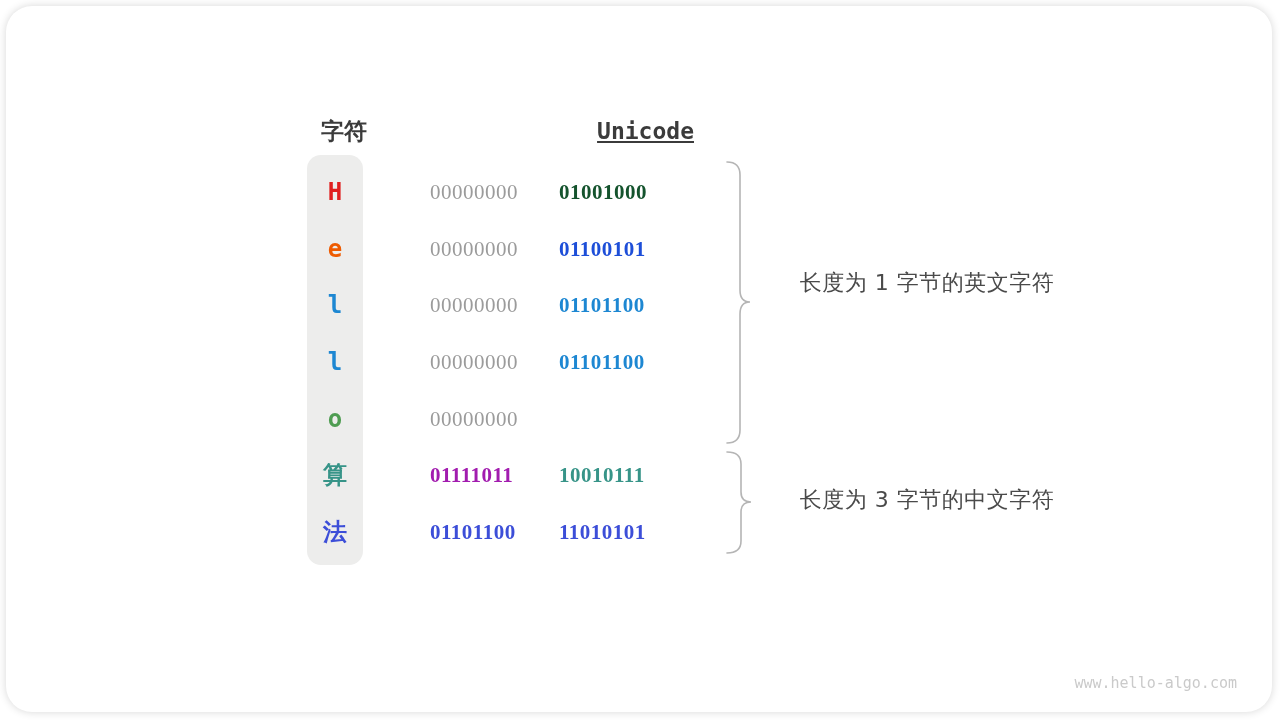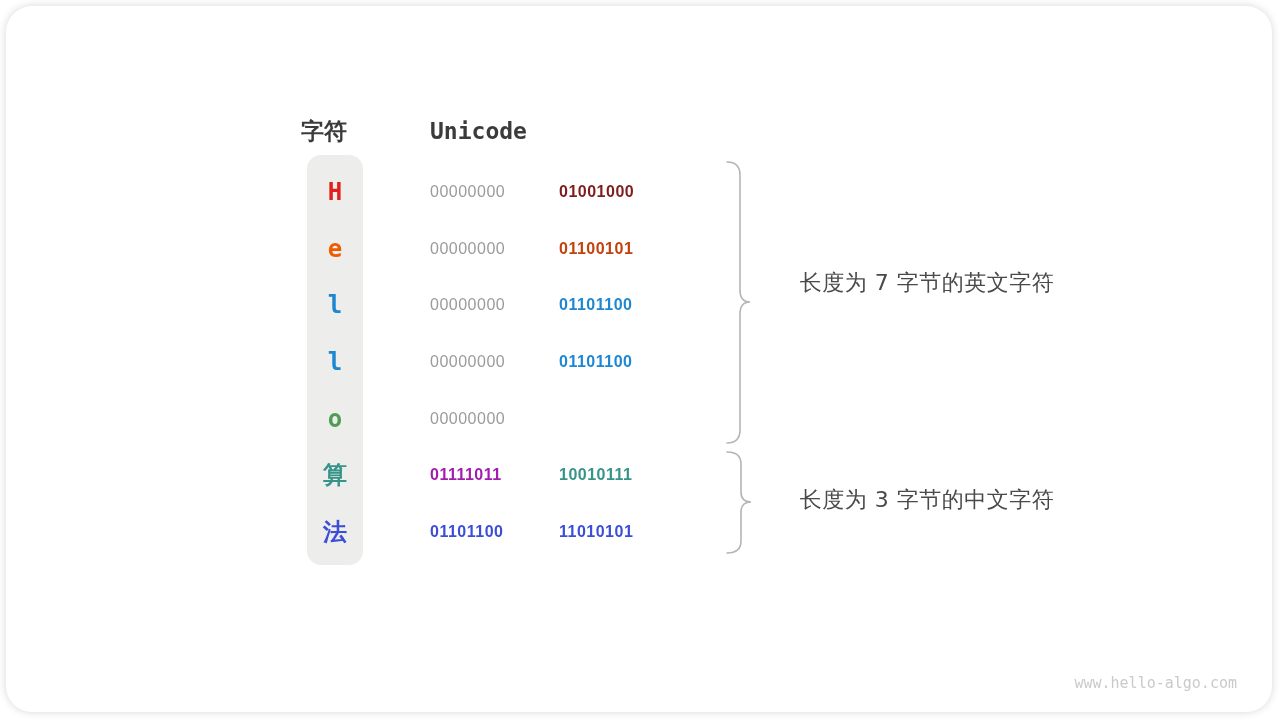--- a/index.html
+++ b/index.html
@@ -22,24 +22,24 @@
   .diagram { position: absolute; left: 0; top: 0; width: 1280px; height: 720px; }
 
   .hdr {
     position: absolute;
     top: 116px;
     height: 30px;
     line-height: 30px;
     font-weight: bold;
     font-size: 23px;
     color: #3b3b3b;
-    text-align: left;
+    text-align: right;
   }
   .hdr-char { left: 301px; width: 66px; }
-  .hdr-unicode { left: 430px; width: 254px; font-family: "DejaVu Sans Mono", "Liberation Mono", monospace; }
+  .hdr-unicode { left: 440px; width: 254px; font-family: "DejaVu Sans Mono", "Liberation Mono", monospace; text-decoration: underline; }
 
   .char-col-bg {
     position: absolute;
     left: 307px; top: 155px;
     width: 56px; height: 410px;
     background: #ededec;
     border-radius: 14px;
   }
 
   .row {
@@ -50,22 +50,22 @@
   .cell-char {
     position: absolute;
     left: 307px; width: 56px;
     text-align: center;
     font-family: "DejaVu Sans Mono", "Liberation Mono", monospace;
     font-weight: bold;
     font-size: 24px;
   }
   .byte {
     position: absolute;
-    font-family: Liberation Sans, sans-serif;
-    font-size: 16px;
+    font-family: Liberation Serif, serif;
+    font-size: 21px;
     font-weight: bold;
     letter-spacing: 0.5px;
   }
   .byte.muted { font-weight: normal; }
   .b1 { left: 430px; }
   .b2 { left: 559px; }
 
   .brace-svg { position: absolute; }
   .brace-path { fill: none; stroke: #b5b5b5; stroke-width: 1.6; stroke-linecap: round; }
 
@@ -100,26 +100,26 @@
 <div class="diagram">
 
   <div class="hdr hdr-char">字符</div>
   <div class="hdr hdr-unicode">Unicode</div>
 
   <div class="char-col-bg"></div>
 
   <div class="row" style="top:170px">
     <span class="cell-char" style="color: rgb(224, 31, 31);">H</span>
     <span class="byte b1 muted" style="color: rgb(155, 155, 155);">00000000</span>
-    <span class="byte b2" style="color: #7f1d1d;">01001000</span>
+    <span class="byte b2" style="color: #14532d;">01001000</span>
   </div>
   <div class="row" style="top:227px">
     <span class="cell-char" style="color: rgb(238, 91, 0);">e</span>
     <span class="byte b1 muted" style="color: rgb(155, 155, 155);">00000000</span>
-    <span class="byte b2" style="color: #c2410c; text-align: center;">01100101</span>
+    <span class="byte b2" style="color: #1d4ed8; text-align: center;">01100101</span>
   </div>
   <div class="row" style="top:283px">
     <span class="cell-char" style="color: rgb(29, 135, 210);">l</span>
     <span class="byte b1 muted" style="color: rgb(155, 155, 155);">00000000</span>
     <span class="byte b2" style="color: rgb(29, 135, 210);">01101100</span>
   </div>
   <div class="row" style="top:340px">
     <span class="cell-char" style="color: rgb(29, 135, 210);">l</span>
     <span class="byte b1 muted" style="color: rgb(155, 155, 155);">00000000</span>
     <span class="byte b2" style="color: rgb(29, 135, 210);">01101100</span>
@@ -139,18 +139,18 @@
     <span class="byte b2" style="color: rgb(60, 78, 216);">11010101</span>
   </div>
 
   <svg class="brace-svg" style="left:720px; top:158px;" width="42" height="292" viewBox="0 0 42 292">
     <path class="brace-path" d="M 7 4 Q 20 4 20 17 L 20 132 Q 20 144 30 144 Q 20 144 20 156 L 20 272 Q 20 285 7 285"></path>
   </svg>
   <svg class="brace-svg" style="left:720px; top:448px;" width="42" height="112" viewBox="0 0 42 112">
     <path class="brace-path" d="M 7 4 Q 21 4 21 16 L 21 44 Q 21 54 31 54 Q 21 54 21 64 L 21 93 Q 21 105 7 105"></path>
   </svg>
 
-  <div class="annot" style="top:269px">长度为 7 字节的英文字符</div>
+  <div class="annot" style="top:269px">长度为 1 字节的英文字符</div>
   <div class="annot" style="top:486px">长度为 3 字节的中文字符</div>
 
   <div class="watermark">www.hello-algo.com</div>
 
 </div>
 
 </body></html>

